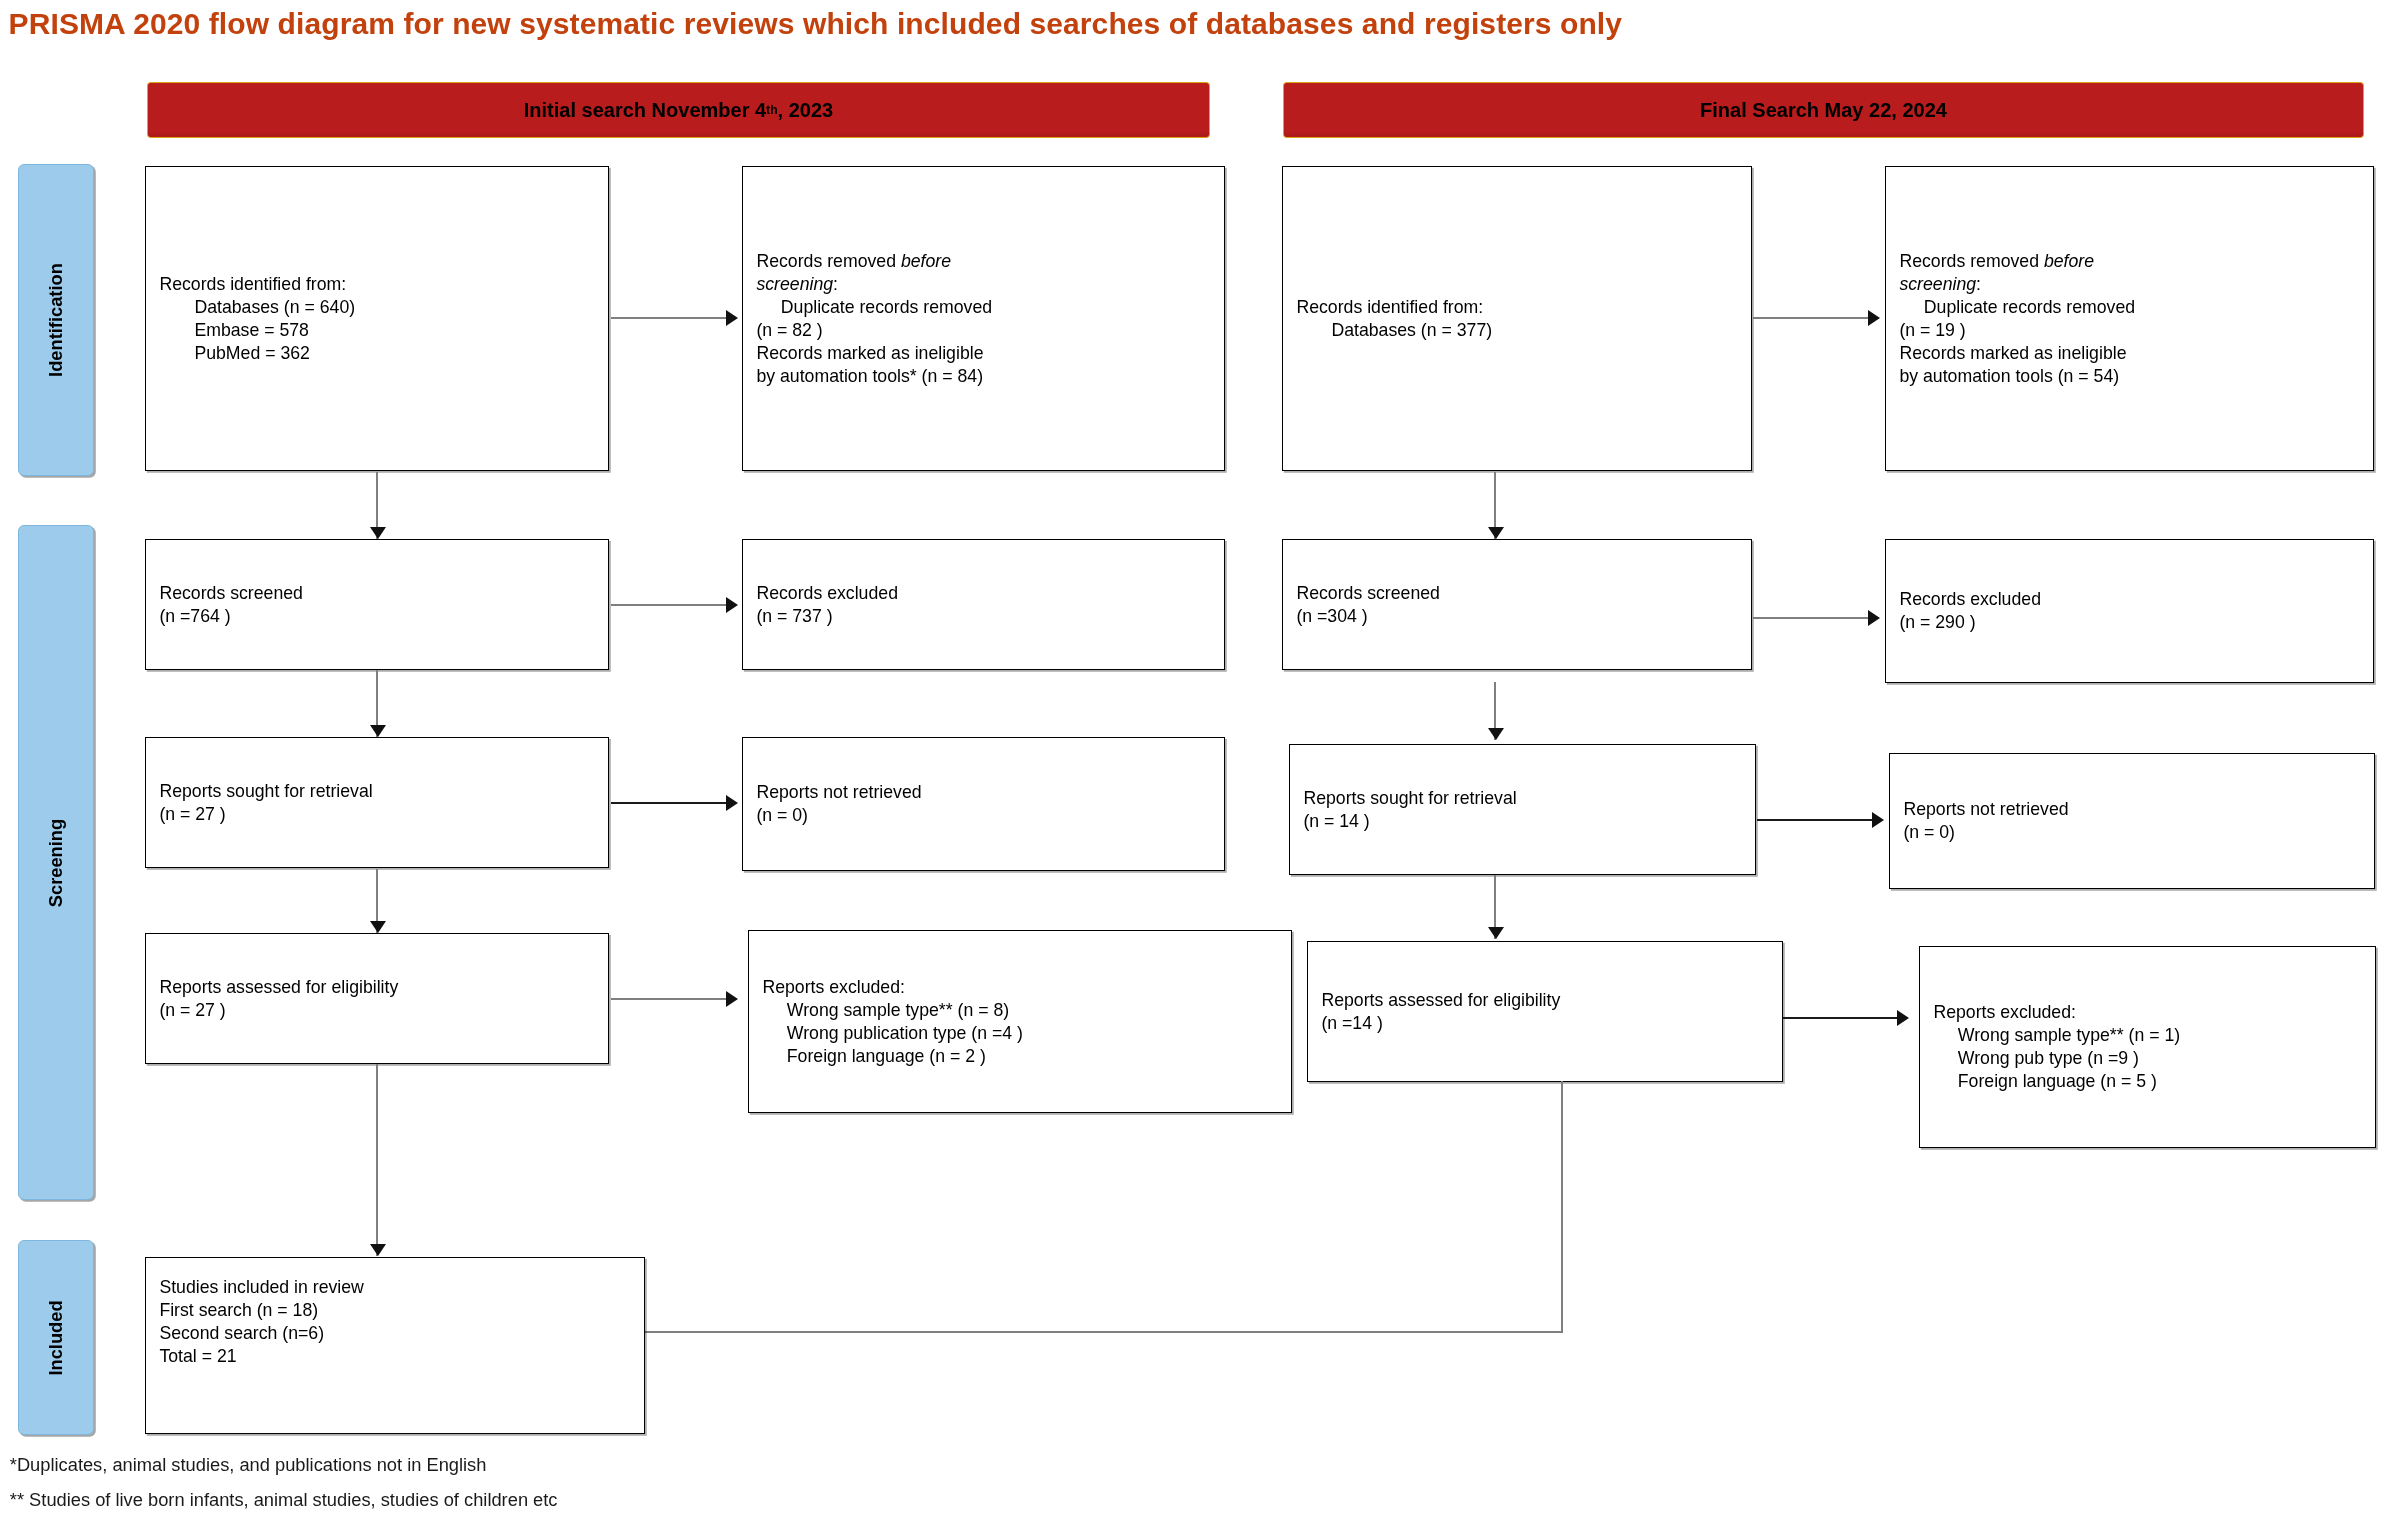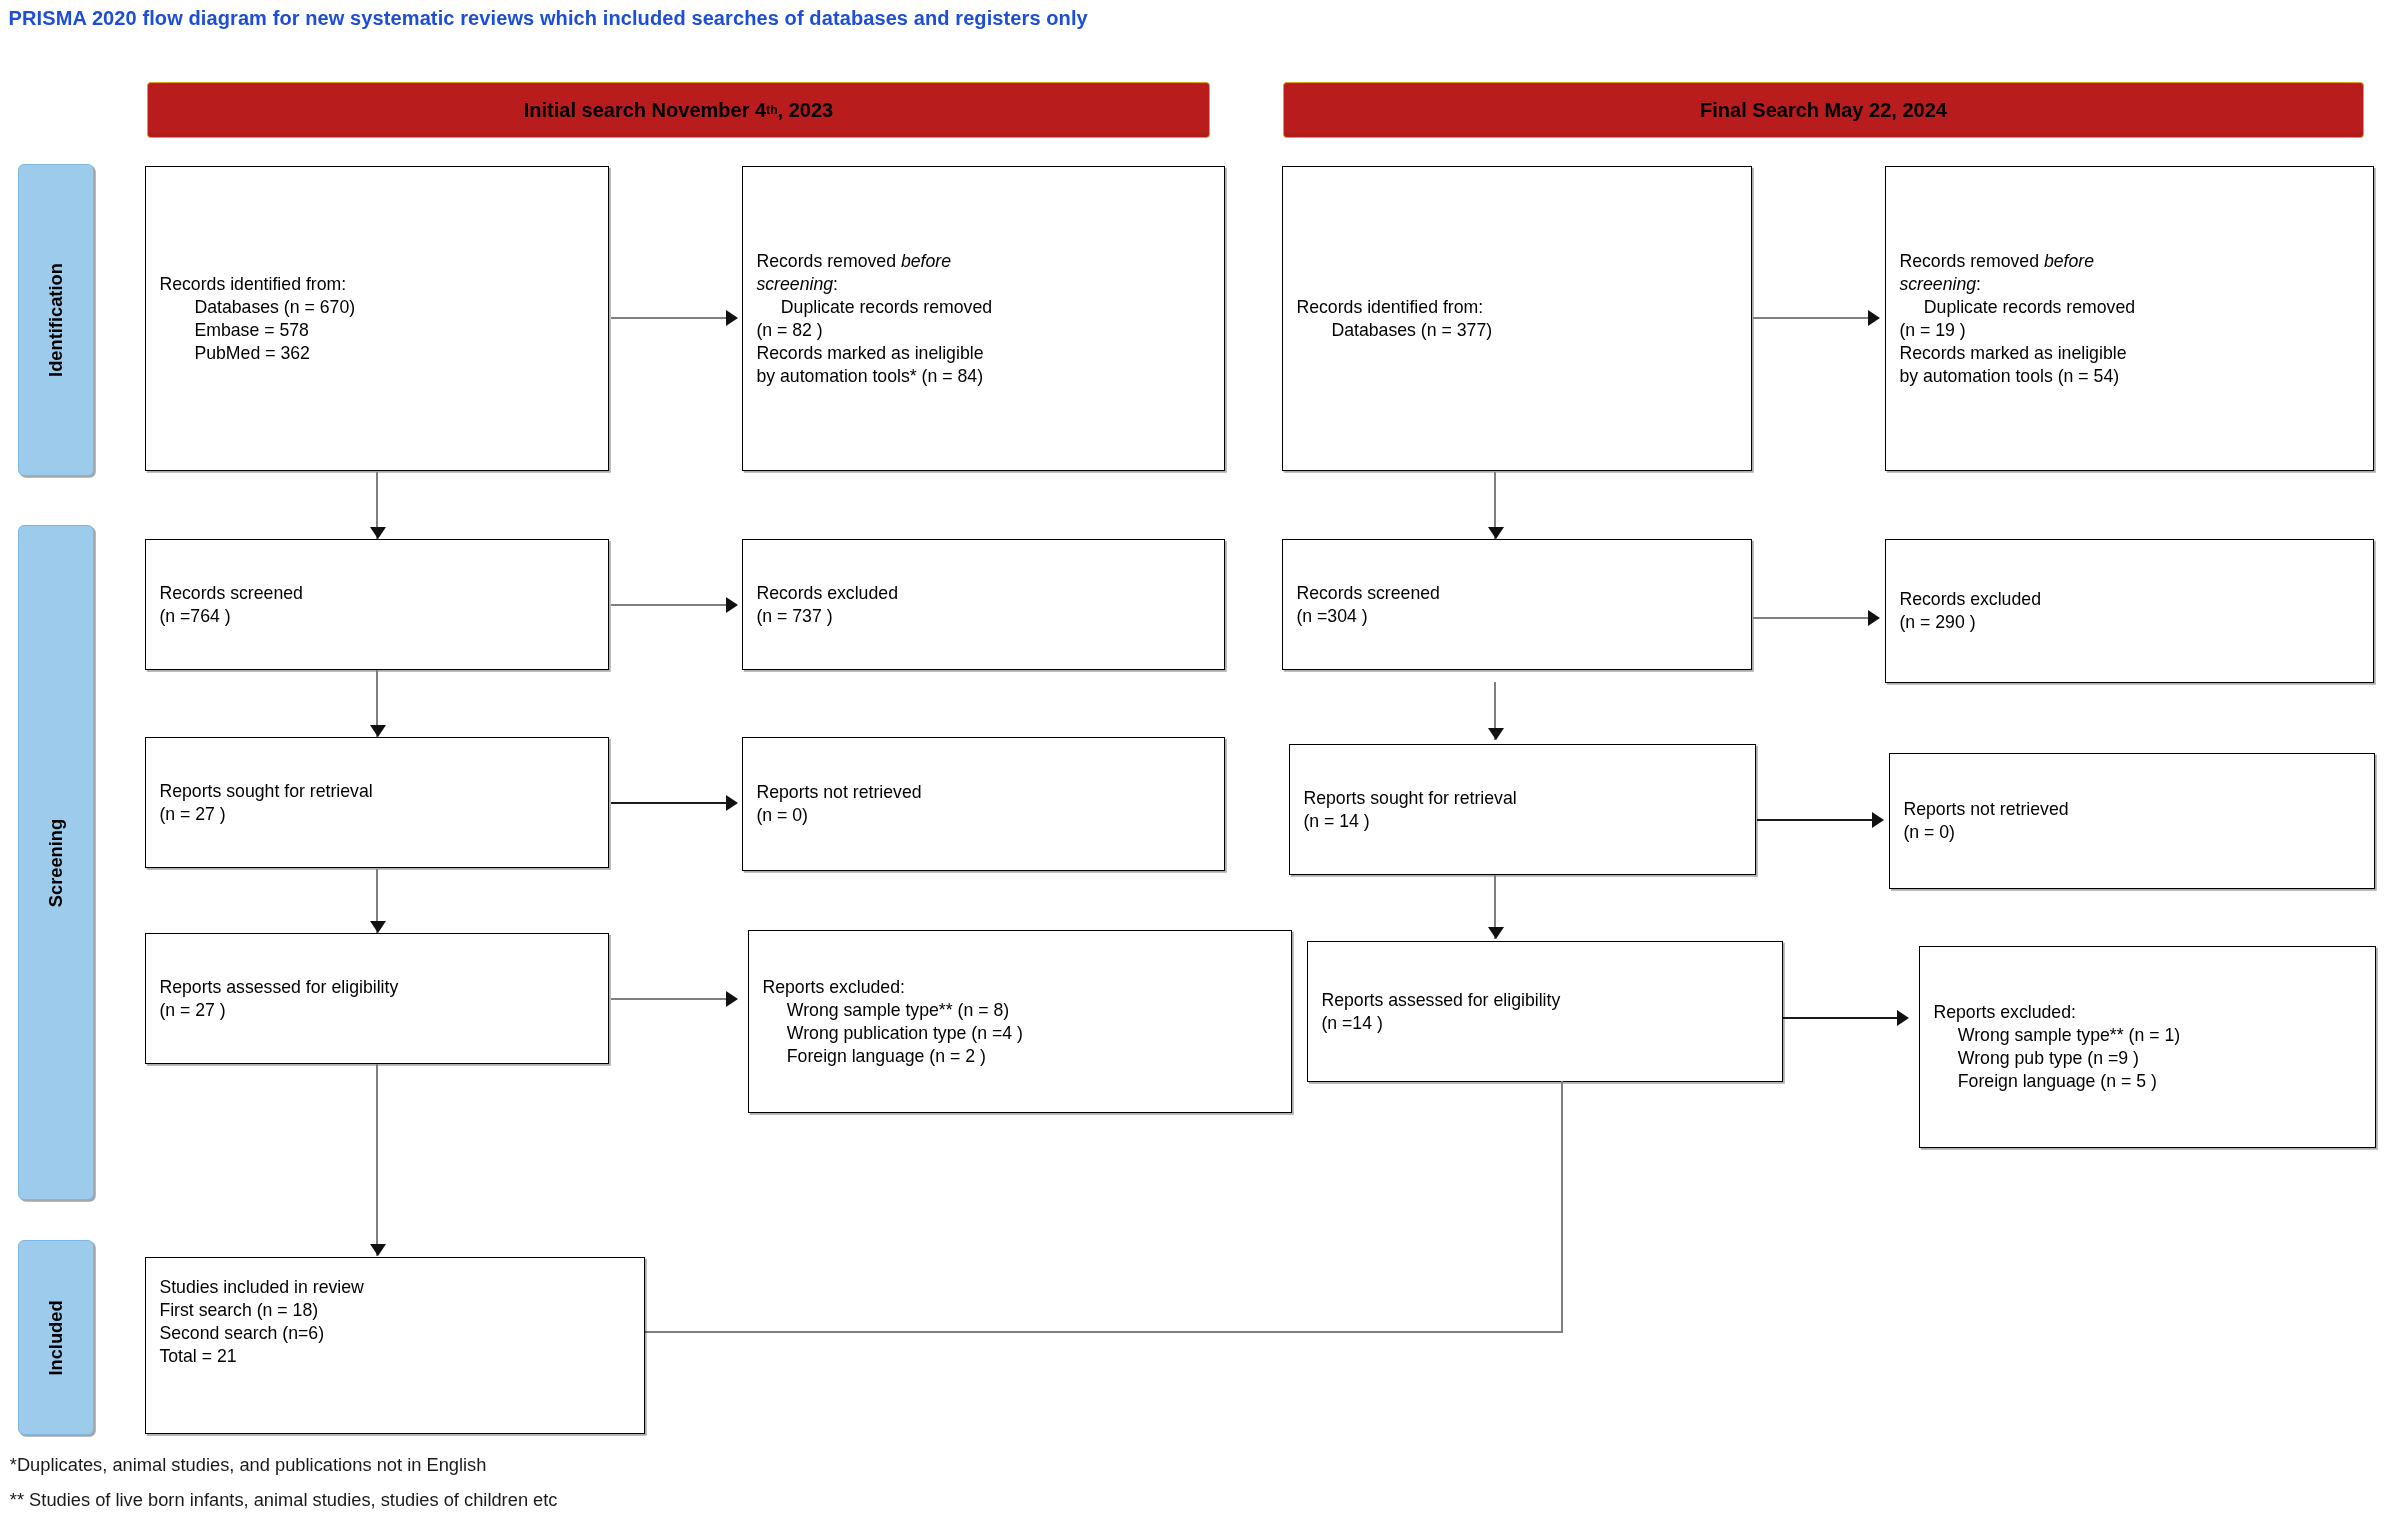--- a/index.html
+++ b/index.html
@@ -6,21 +6,21 @@
   body{
     width:2401px;height:1524px;position:relative;overflow:hidden;
     font-family:"Liberation Sans","DejaVu Sans",sans-serif;
     color:#000;
   }
   .abs{position:absolute;box-sizing:border-box;}
 
   
   #page-title{
     left:8.6px;top:7.3px;width:1833px;
-    font-size:20px;font-weight:700;color:#1d4ed8;
+    font-size:30px;font-weight:700;color:#c2410c;
     letter-spacing:0.1px;white-space:nowrap;
   }
 
   
   .hdr-bar{
     background:#b91c1c;border:1.2px solid #e0a311;border-radius:3.7px;
     display:flex;align-items:center;justify-content:center;
     font-size:20px;font-weight:700;color:#000;
     box-shadow:inset 0 -3.7px 0 rgba(0,0,0,.05);
   }
@@ -93,21 +93,21 @@
 <div class="abs stage" style="left:18.3px;top:525px;width:76px;height:675px;">
   <span>Screening</span>
 </div>
 <div class="abs stage" style="left:18.3px;top:1240px;width:76px;height:195px;">
   <span>Included</span>
 </div>
 
 <div class="abs box" style="left:145px;top:166px;width:464px;height:305px;">
   <div class="inner mid">
     <div>Records identified from:</div>
-    <div class="ind">Databases (n = 670)</div>
+    <div class="ind">Databases (n = 640)</div>
     <div class="ind">Embase = 578</div>
     <div class="ind">PubMed = 362</div>
   </div>
 </div>
 
 <div class="abs ln-h" style="left:611px;top:317px;width:116px;"></div>
 <div class="abs arrow-r" style="left:726px;top:310px;"></div>
 
 <div class="abs box" style="left:742px;top:166px;width:483px;height:305px;">
   <div class="inner mid">

